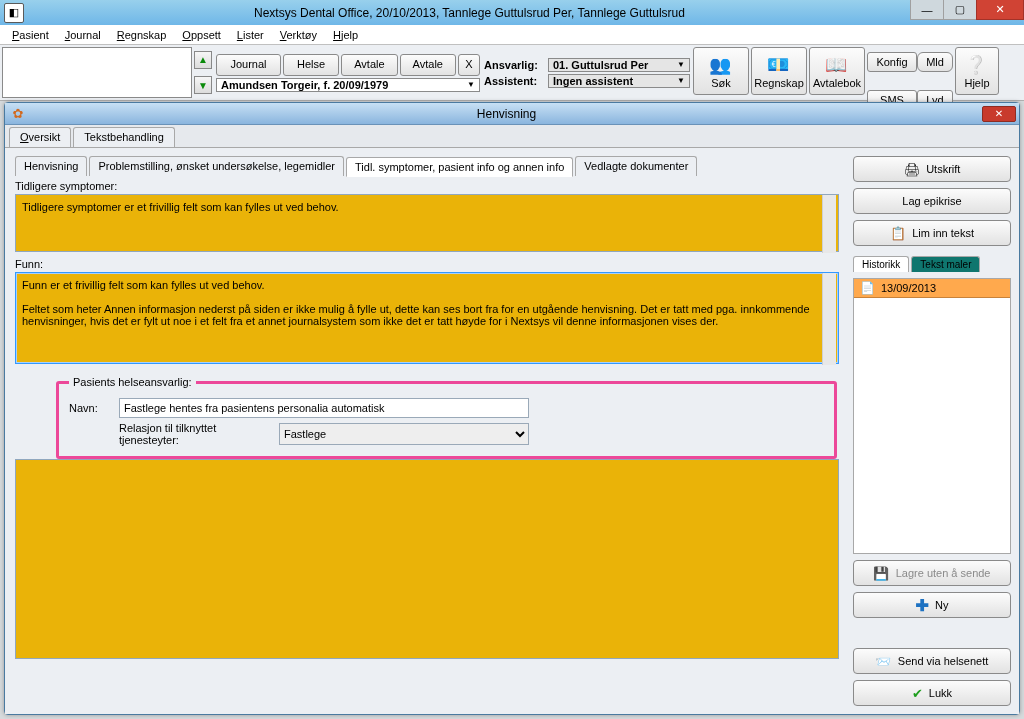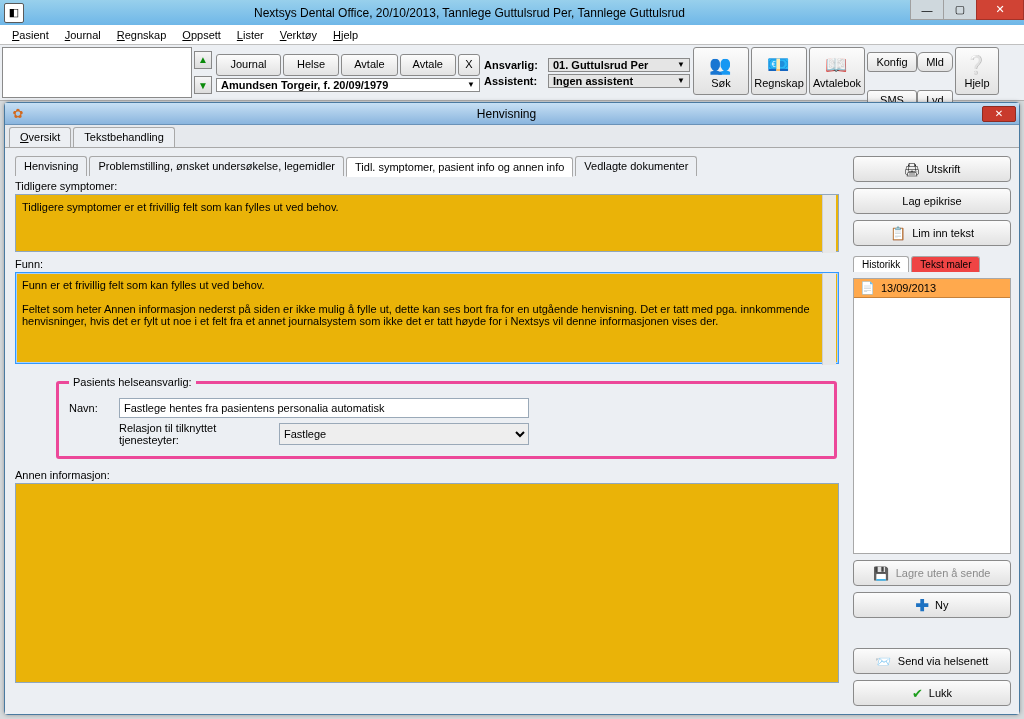--- a/index.html
+++ b/index.html
@@ -53,21 +53,21 @@
   fieldset.grp legend{padding:0 4px;}
   .row{display:flex;align-items:center;gap:10px;margin-top:4px;}
   .row input[type=text]{border:1px solid #9aa9b8;height:20px;padding:8px 4px;}
   .row select{height:22px;border:1px solid #9aa9b8;background:#eee;}
   
   .right-panel{width:170px;padding:8px 8px 8px 4px;display:flex;flex-direction:column;gap:6px;}
   .rbtn{background:linear-gradient(#fcfcfc,#e2e2e2);border:1px solid #8a8a8a;border-radius:4px;height:26px;display:flex;align-items:center;justify-content:center;gap:6px;}
   .rbtn .ico{font-size:13px;}
   .disabled{color:#8a8a8a;}
   .sidetabs{display:flex;gap:2px;margin-top:4px;}
-  .sidetab{background:#ef4444;border:1px solid #a8a8a8;border-bottom:none;border-radius:3px 3px 0 0;padding:2px 8px;font-size:10px;}
+  .sidetab{background:#0f766e;border:1px solid #a8a8a8;border-bottom:none;border-radius:3px 3px 0 0;padding:2px 8px;font-size:10px;}
   .sidetab.active{background:#fff;}
   .historybox{flex:1;background:#fff;border:1px solid #a8a8a8;min-height:240px;overflow:auto;}
   .historyitem{background:#ffa94d;border-bottom:1px solid #c8823a;padding:2px 6px;display:flex;align-items:center;gap:6px;}
   .historyitem .fico{color:#b56a1e;font-size:12px;}
   .scroll-corner{position:absolute;right:3px;width:14px;background:#e8e8e8;border-left:1px solid #cfcfcf;}
 </style>
 </head>
 <body>
 
 <div class="titlebar">
@@ -193,21 +193,20 @@
             <input type="text" style="width: 410px;" value="Fastlege hentes fra pasientens personalia automatisk">
           </div>
           <div class="row">
             <span style="width:200px;padding-left:50px;">Relasjon til tilknyttet tjenesteyter:</span>
             <select style="width:250px;">
               <option>Fastlege</option>
             </select>
           </div>
         </fieldset>
 
-        <div class="fld-label" style="margin-top:10px;">Annen informasjon:</div>
         <textarea class="fld" style="height: 200px;"></textarea>
       </div>
 
       <div class="right-panel">
         <div class="rbtn">
             <span class="ico">🖨</span>
             <span>Utskrift</span>
           </div>
         <div class="rbtn">
             <span>Lag epikrise</span>

